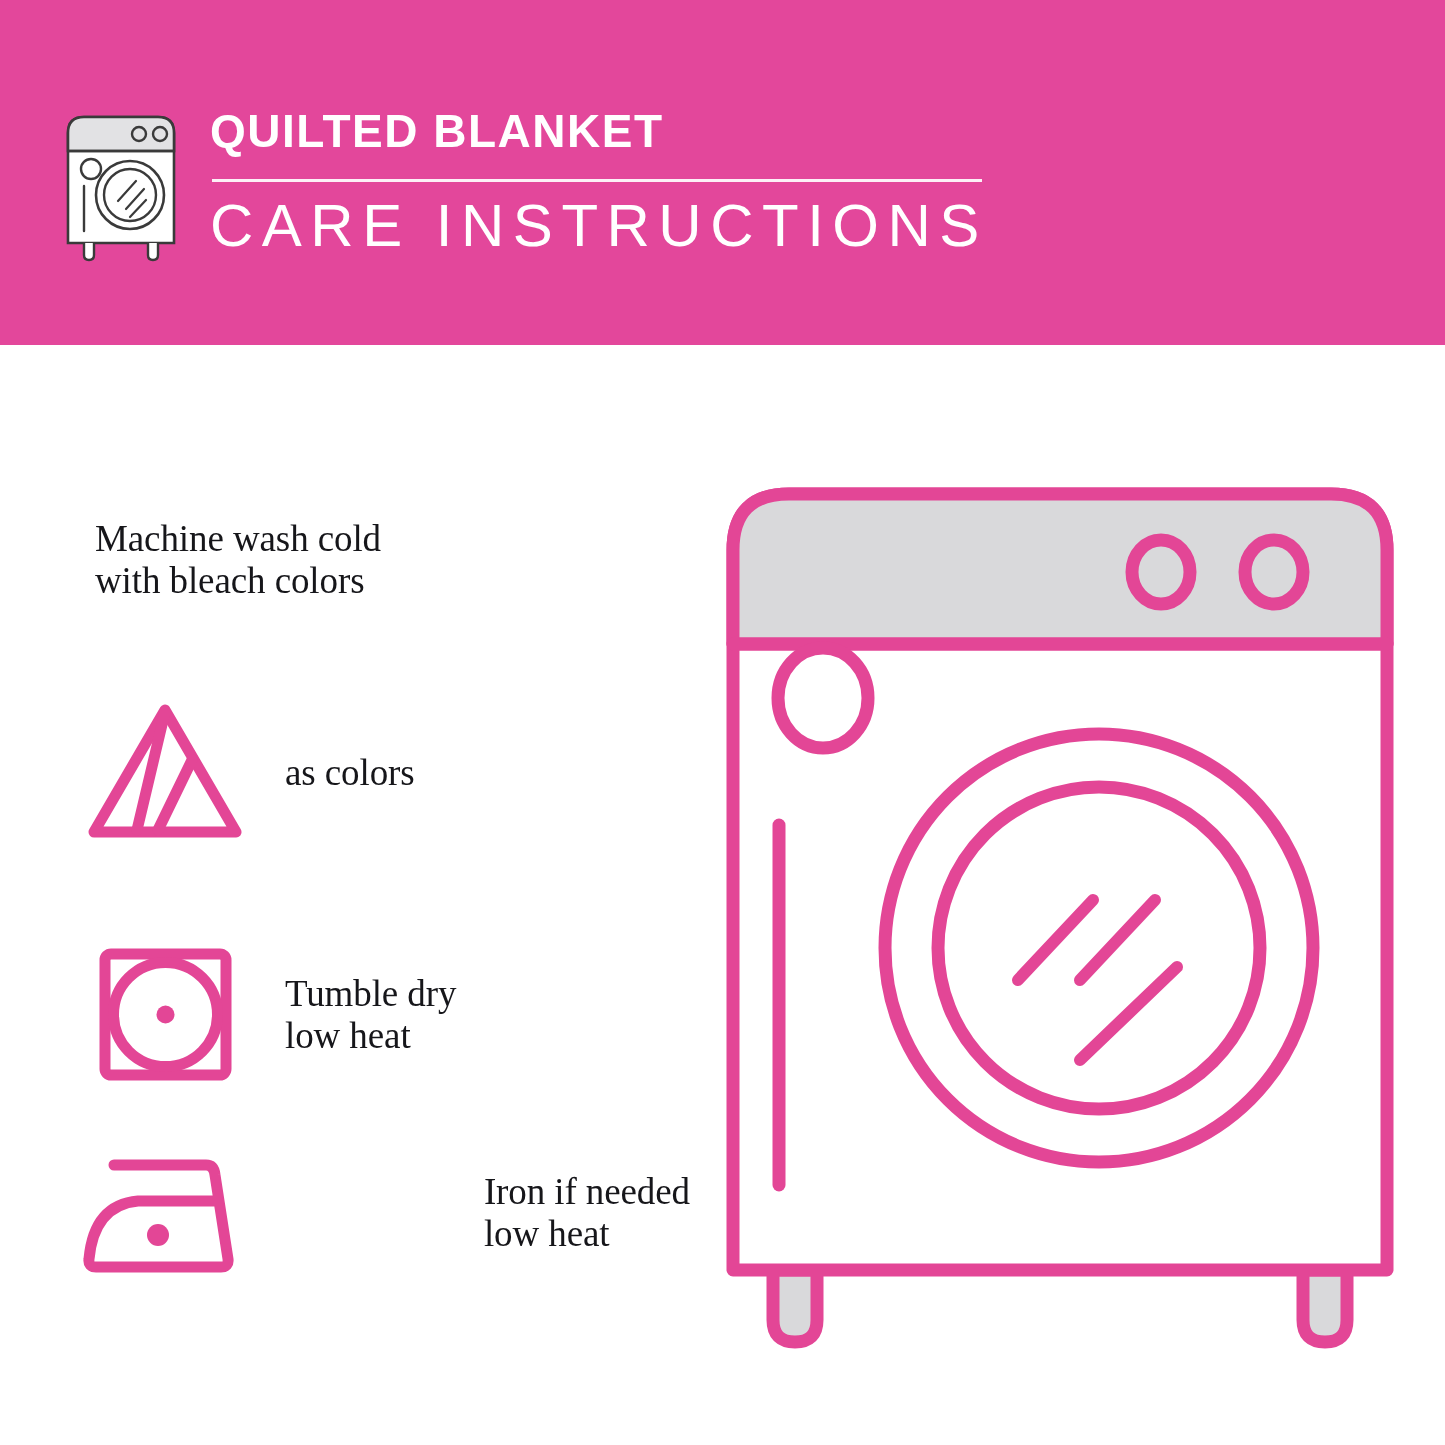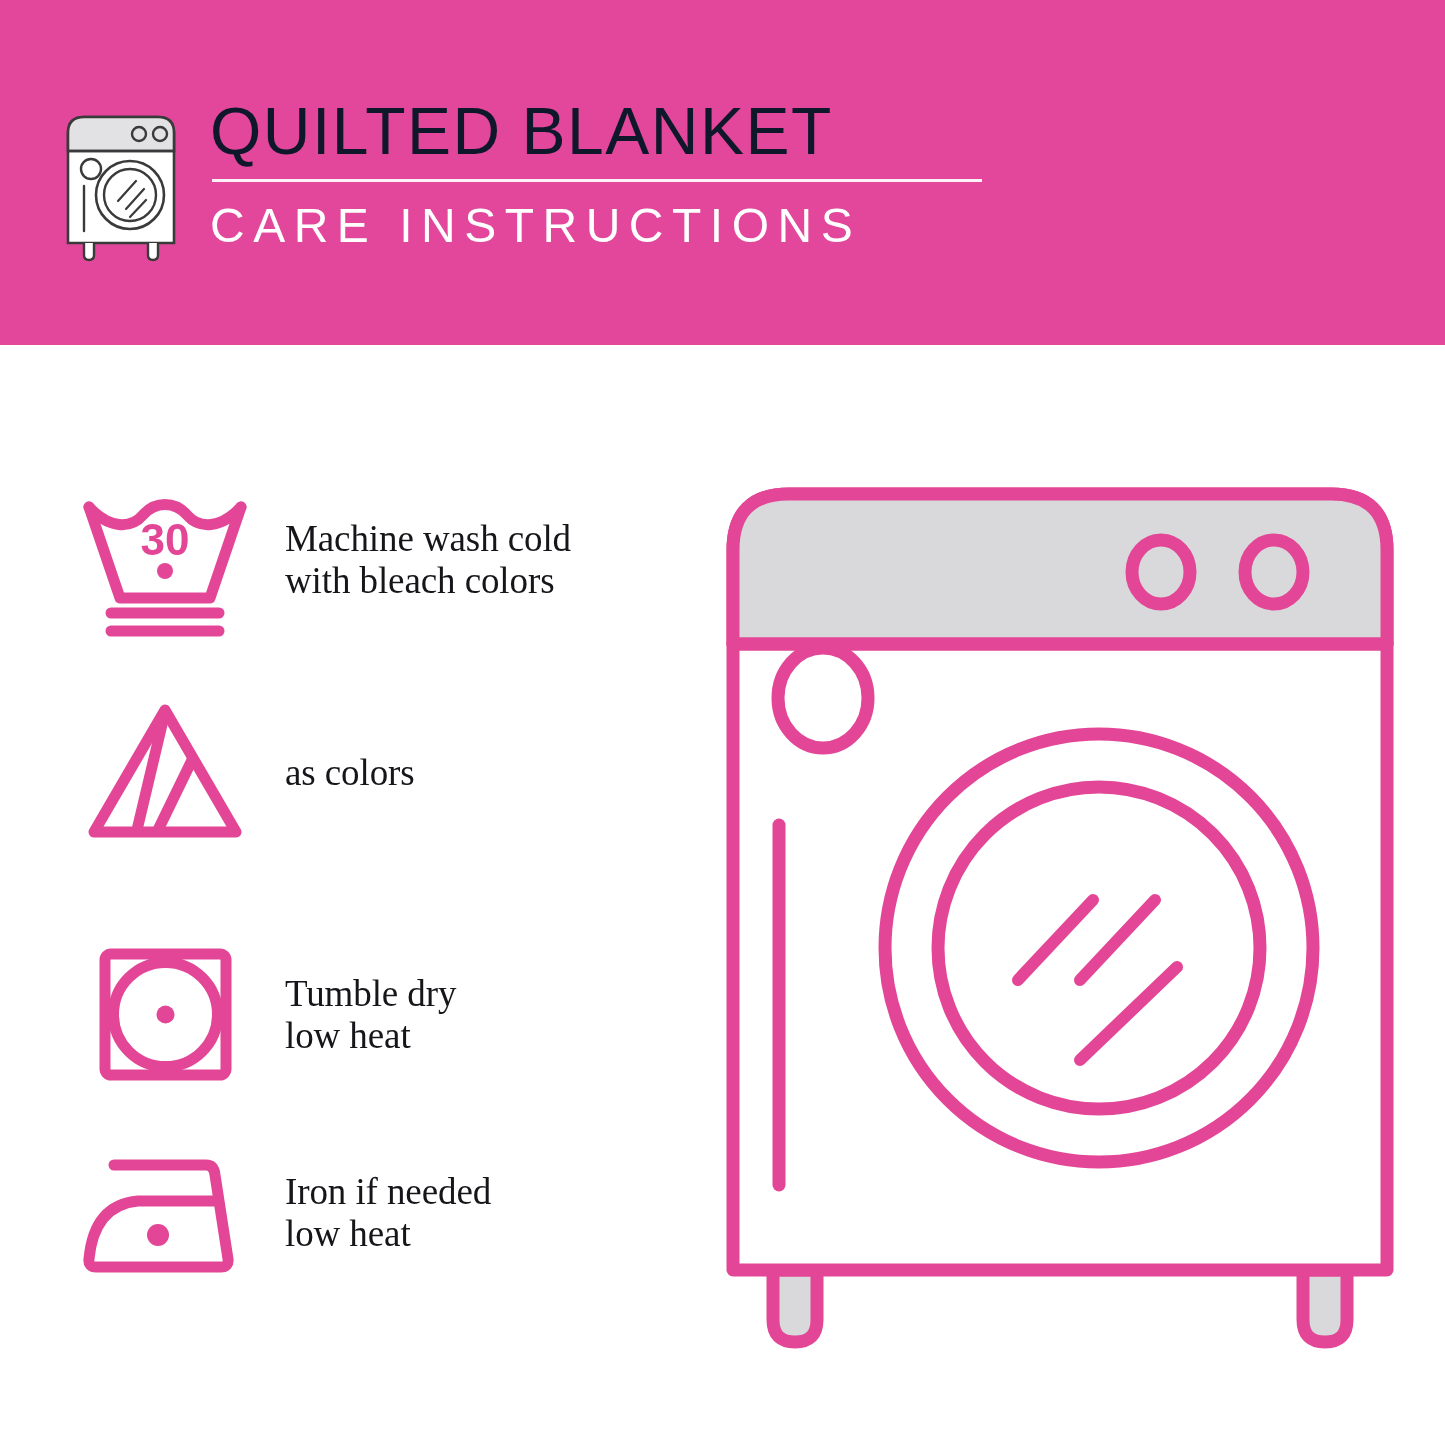--- a/index.html
+++ b/index.html
@@ -46,40 +46,40 @@
     margin-top: 8px;
   }
 
   .header-texts {
     display: flex;
     flex-direction: column;
   }
 
   .title-main {
     font-family: "Liberation Sans", sans-serif;
-    font-weight: normal;
-    font-size: 66px;
+    font-weight: bold;
+    font-size: 46px;
     line-height: 72px;
     letter-spacing: 1.5px;
-    color: #0f172a;
+    color: #ffffff;
     white-space: nowrap;
   }
 
   .title-rule {
     width: 770px;
     height: 3px;
     background: #ffffff;
     margin: 12px 0 10px 2px;
     opacity: .92;
   }
 
   .title-sub {
     font-family: "Liberation Sans", sans-serif;
     font-weight: normal;
-    font-size: 48px;
+    font-size: 60px;
     line-height: 68px;
     letter-spacing: 8.5px;
     color: #ffffff;
     white-space: nowrap;
   }
 
   
   .care-list {
     position: absolute;
     left: 70px;
@@ -91,21 +91,21 @@
     position: absolute;
     left: 0;
     display: flex;
     align-items: center;
     width: 620px;
   }
 
   .care-row.r0 { top: 0px;   height: 180px; }
   .care-row.r1 { top: 215px; height: 175px; }
   .care-row.r2 { top: 462px; height: 165px; }
-  .care-row.r3 { top: 660px; height: 165px; }
+  .care-row.r3 { top: 660px; height: 165px; justify-content: space-between; }
 
   .care-symbol {
     width: 190px;
     flex: 0 0 190px;
     display: flex;
     align-items: center;
     justify-content: center;
   }
 
   .care-text {
@@ -169,32 +169,20 @@
         <div class="title-rule"></div>
         <div class="title-sub">CARE INSTRUCTIONS</div>
       </div>
 
     </div>
   </div>
 
   <div class="care-list">
 
     <div class="care-row r0">
-      <div class="care-symbol">
-        <svg width="180" height="155" viewBox="0 0 180 155" xmlns="http://www.w3.org/2000/svg">
-          <g fill="none" stroke="#e34696" stroke-width="11" stroke-linecap="round" stroke-linejoin="round">
-            <path d="M14 24 L45 115 L135 115 L166 24"></path>
-            <path d="M14 24 C34 46 56 46 68 32 C80 18 100 18 112 32 C124 46 146 46 166 24"></path>
-            <line x1="36" y1="130" x2="144" y2="130"></line>
-            <line x1="36" y1="148" x2="144" y2="148"></line>
-          </g>
-          <text x="90" y="72" text-anchor="middle" font-family="Liberation Sans, sans-serif" font-size="44" font-weight="bold" fill="#e34696">30</text>
-          <circle cx="90" cy="88" r="8" fill="#e34696"></circle>
-        </svg>
-      </div>
       <div class="care-text">
         <span class="line">Machine wash cold</span>
         <span class="line">with bleach colors</span>
       </div>
     </div>
 
     <div class="care-row r1">
       <div class="care-symbol">
         <svg width="170" height="150" viewBox="0 0 170 150" xmlns="http://www.w3.org/2000/svg">
           <g fill="none" stroke="#e34696" stroke-width="11" stroke-linecap="round" stroke-linejoin="round">

